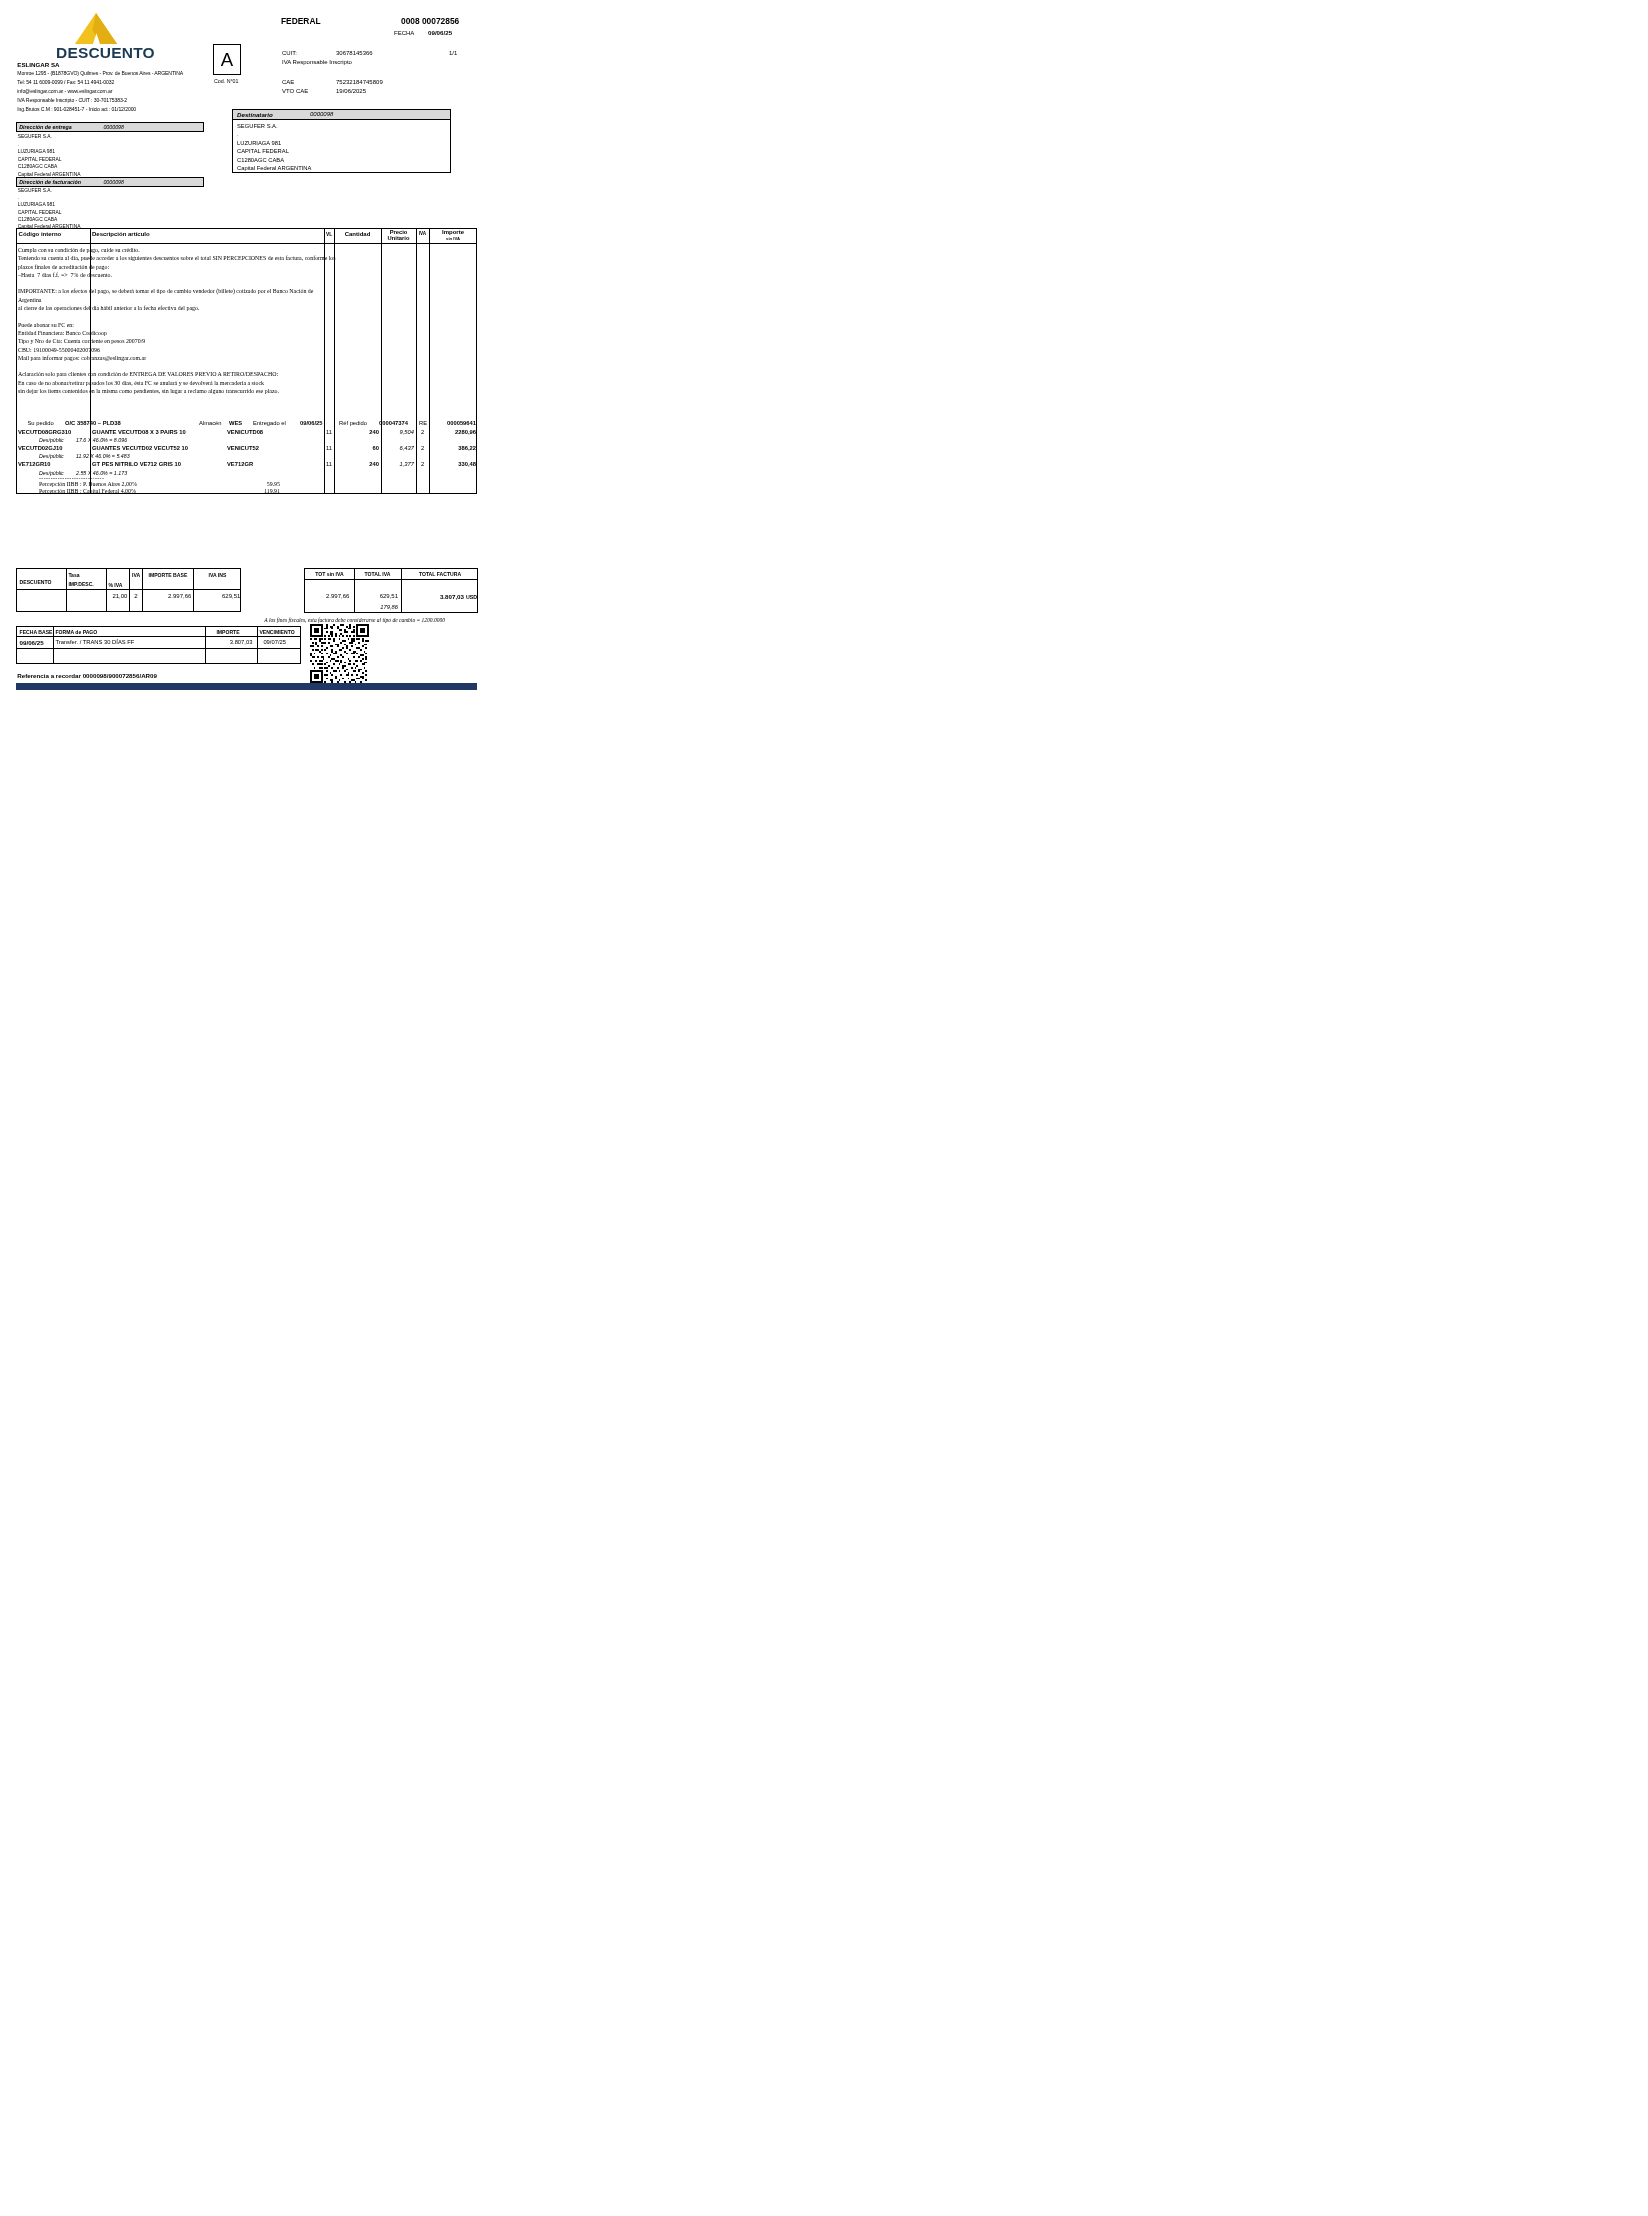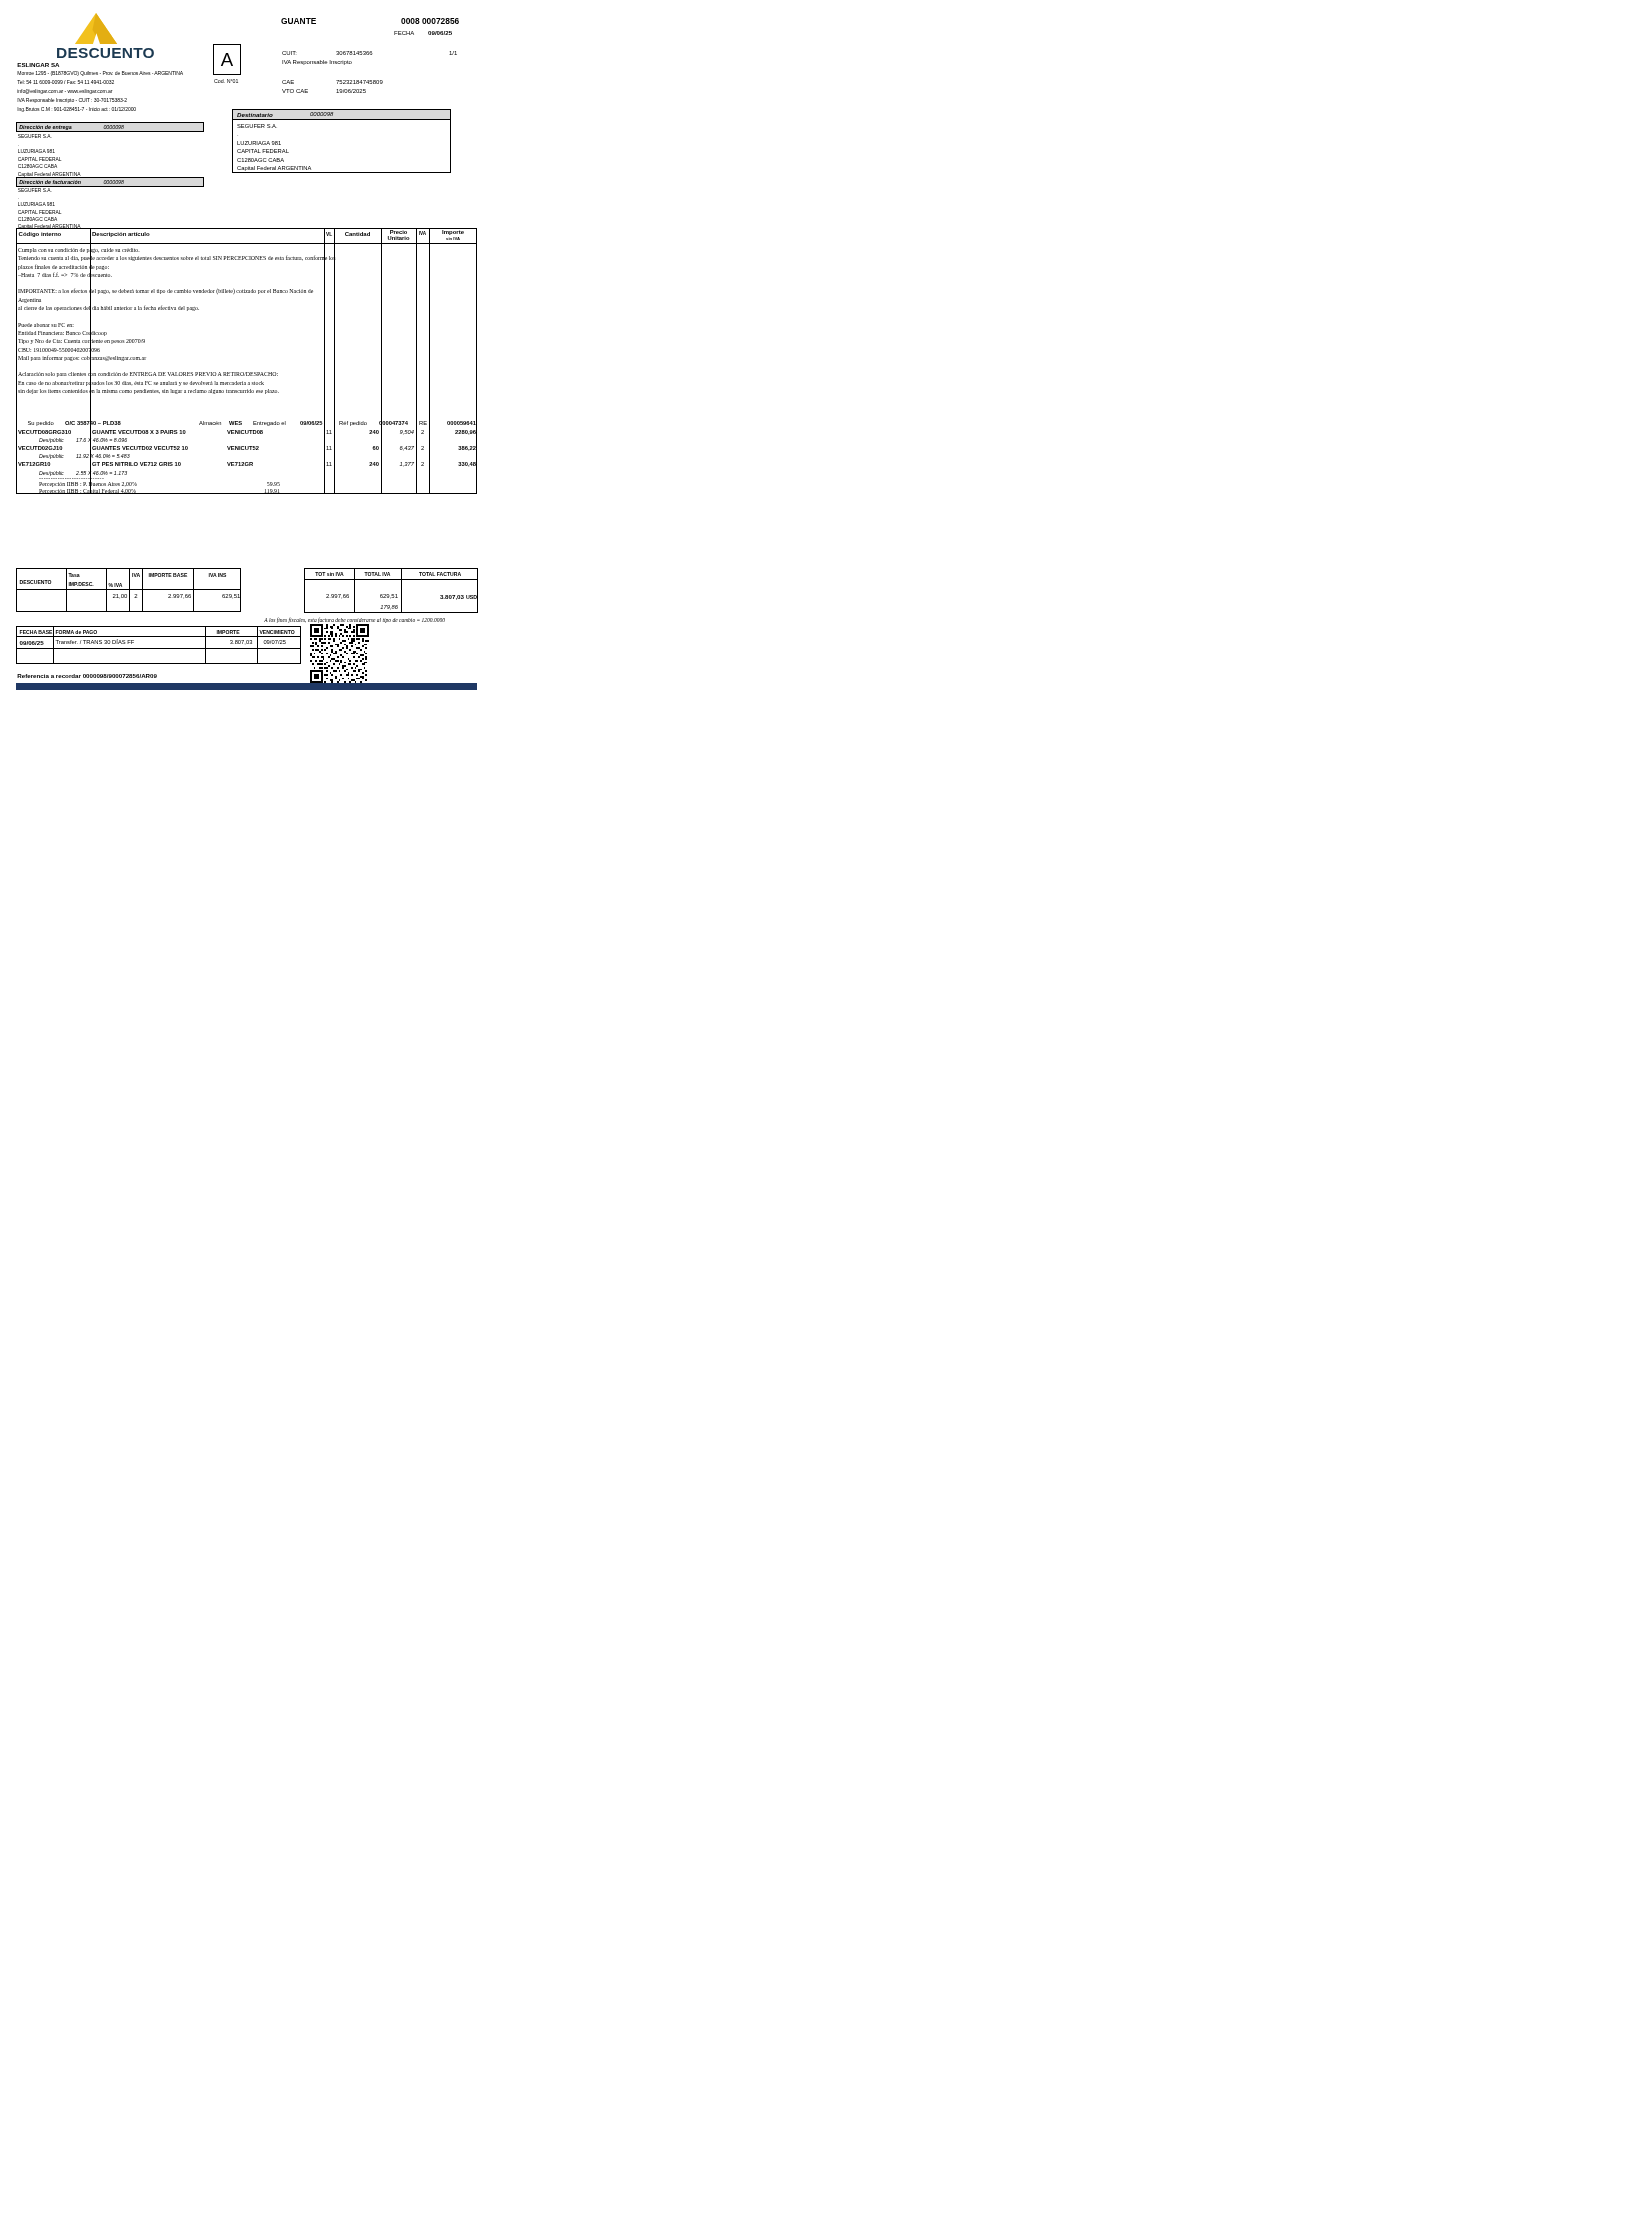--- a/index.html
+++ b/index.html
@@ -35,21 +35,21 @@
   </svg>
   <div class="abs b navy" style="left:56px;top:44px;font-size:15.5px;letter-spacing:0.2px">DESCUENTO</div>
 
   <div class="abs b f14" style="left:17.3px;top:61px">ESLINGAR SA</div>
   <div class="abs preline" style="left:17.3px;top:69px;font-size:5.1px;line-height:8.9px;letter-spacing:-0.1px">Monroe 1295 - (B1878GVO) Quilmes - Prov. de  Buenos Aires - ARGENTINA
 Tel: 54 11 6009-0099 / Fax: 54 11 4941-0032
 info@eslingar.com.ar - www.eslingar.com.ar
 IVA Responsable Inscripto - CUIT : 30-70175383-2
 Ing.Brutos C.M : 901-028451-7 - Inicio act : 01/12/2000</div>
 
-  <div class="abs b f19" style="left:281px;top:16px">GUANTE</div>
+  <div class="abs b f19" style="left:281px;top:16px">FEDERAL</div>
   <div class="abs b f19" style="left:401px;top:16px">0008 00072856</div>
   <div class="abs f135" style="left:394px;top:30px">FECHA</div>
   <div class="abs b f14" style="left:428px;top:29px">09/06/25</div>
 
   <div class="abs" style="left:213px;top:44px;width:28px;height:31px;border:1.1px solid #000;text-align:center;line-height:29px;font-size:18.6px">
     <span>A</span>
   </div>
   <div class="abs f12" style="left:214px;top:78px">Cod. N°01</div>
 
   <div class="abs f135" style="left:282px;top:50px">CUIT:</div>

